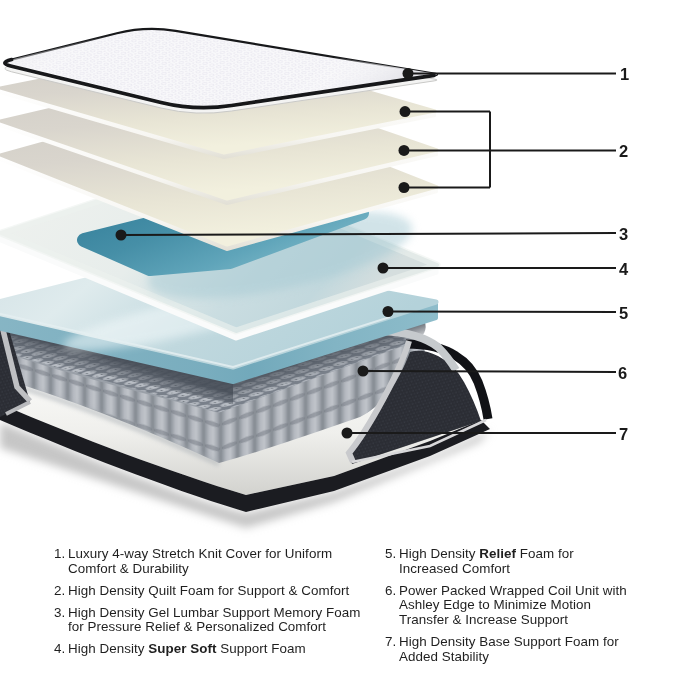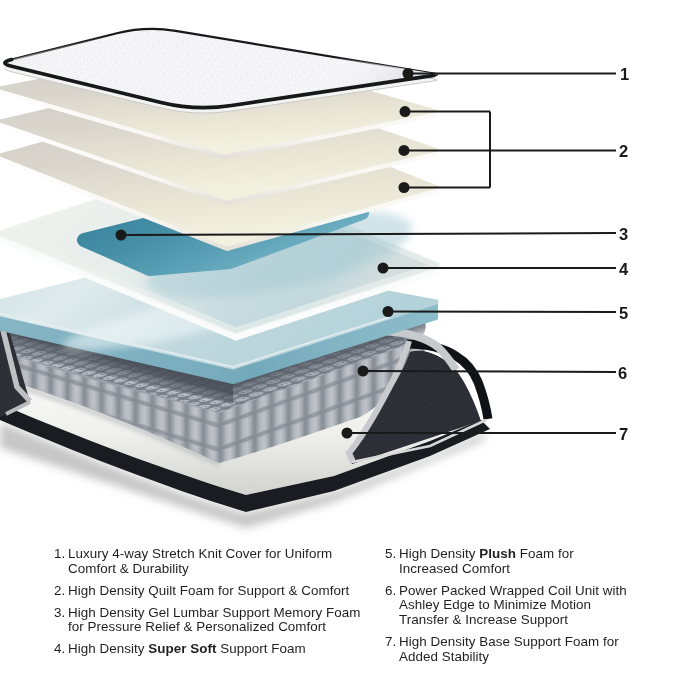--- a/index.html
+++ b/index.html
@@ -238,16 +238,16 @@
 </g>
 </svg>
 
 <div class="legend" style="left:54px;top:547px;width:330px;">
   <div class="item"><span class="num">1.</span>Luxury 4-way Stretch Knit Cover for Uniform<br>Comfort &amp; Durability</div>
   <div class="item"><span class="num">2.</span>High Density Quilt Foam for Support &amp; Comfort</div>
   <div class="item"><span class="num">3.</span>High Density Gel Lumbar Support Memory Foam<br>for Pressure Relief &amp; Personalized Comfort</div>
   <div class="item"><span class="num">4.</span>High Density <b>Super Soft</b> Support Foam</div>
 </div>
 <div class="legend" style="left:385px;top:547px;width:262px;">
-  <div class="item"><span class="num">5.</span>High Density <b>Plush</b> Foam for<br>Increased Comfort</div>
+  <div class="item"><span class="num">5.</span>High Density <b>Relief</b> Foam for<br>Increased Comfort</div>
   <div class="item"><span class="num">6.</span>Power Packed Wrapped Coil Unit with<br>Ashley Edge to Minimize Motion<br>Transfer &amp; Increase Support</div>
   <div class="item"><span class="num">7.</span>High Density Base Support Foam for<br>Added Stability</div>
 </div>
 
 </body></html>

